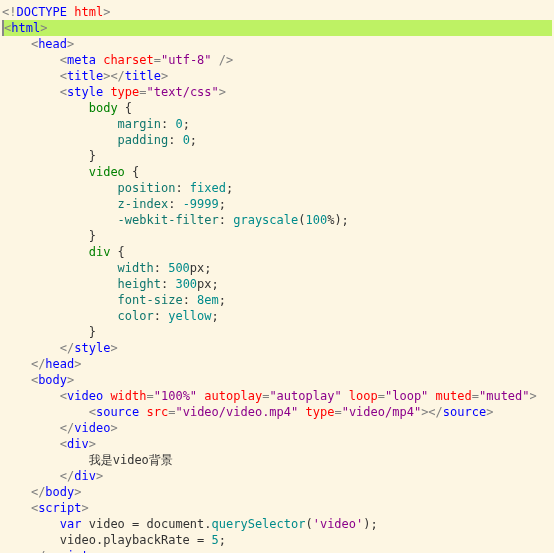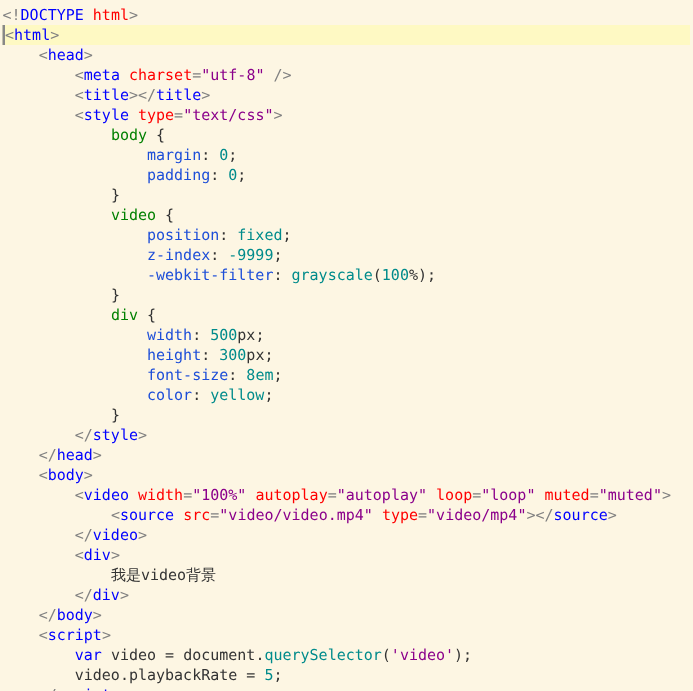--- a/index.html
+++ b/index.html
@@ -9,26 +9,26 @@
   font-family: "Consolas", "Monaco", monospace;
   font-size: 12px;
   line-height: 16px;
   color: #333;
 }
 .code-container {
   padding: 4px 2px;
   white-space: pre;
 }
 .line { display: block; }
-.cursor-line-hl { background: #fef9c3; border-left: 2px solid #888; padding-left: 0; }
+.cursor-line-hl { background: #bef264; border-left: 2px solid #888; padding-left: 0; }
 .t-gray { color: #808080; }
 .t-blue { color: #0000ff; }
 .t-red { color: #ff0000; font-weight: normal; }
 .t-purple { color: #8b008b; }
 .t-green { color: #008000; }
-.t-lblue { color: #1d4ed8; }
+.t-lblue { color: #0f766e; }
 .t-teal { color: #008b8b; }
 .t-black { color: #333; }
 </style>
 </head>
 <body>
 
 <div class="code-container"><span class="line"><span class="t-gray">&lt;!</span><span class="t-blue">DOCTYPE</span><span class="t-black"> </span><span class="t-red">html</span><span class="t-gray">&gt;</span></span><span class="line cursor-line-hl"><span class="t-gray">&lt;</span><span class="t-blue">html</span><span class="t-gray">&gt;</span></span><span class="line">    <span class="t-gray">&lt;</span><span class="t-blue">head</span><span class="t-gray">&gt;</span></span><span class="line">        <span class="t-gray">&lt;</span><span class="t-blue">meta</span><span class="t-black"> </span><span class="t-red">charset</span><span class="t-gray">=</span><span class="t-purple">"utf-8"</span><span class="t-gray"> /&gt;</span></span><span class="line">        <span class="t-gray">&lt;</span><span class="t-blue">title</span><span class="t-gray">&gt;&lt;/</span><span class="t-blue">title</span><span class="t-gray">&gt;</span></span><span class="line">        <span class="t-gray">&lt;</span><span class="t-blue">style</span><span class="t-black"> </span><span class="t-red">type</span><span class="t-gray">=</span><span class="t-purple">"text/css"</span><span class="t-gray">&gt;</span></span><span class="line">            <span class="t-green">body</span><span class="t-black"> {</span></span><span class="line">                <span class="t-lblue">margin</span><span class="t-black">: </span><span class="t-teal">0</span><span class="t-black">;</span></span><span class="line">                <span class="t-lblue">padding</span><span class="t-black">: </span><span class="t-teal">0</span><span class="t-black">;</span></span><span class="line">            <span class="t-black">}</span></span><span class="line">            <span class="t-green">video</span><span class="t-black"> {</span></span><span class="line">                <span class="t-lblue">position</span><span class="t-black">: </span><span class="t-teal">fixed</span><span class="t-black">;</span></span><span class="line">                <span class="t-lblue">z-index</span><span class="t-black">: </span><span class="t-teal">-9999</span><span class="t-black">;</span></span><span class="line">                <span class="t-lblue">-webkit-filter</span><span class="t-black">: </span><span class="t-teal">grayscale</span><span class="t-black">(</span><span class="t-teal">100</span><span class="t-black">%);</span></span><span class="line">            <span class="t-black">}</span></span><span class="line">            <span class="t-green">div</span><span class="t-black"> {</span></span><span class="line">                <span class="t-lblue">width</span><span class="t-black">: </span><span class="t-teal">500</span><span class="t-black">px;</span></span><span class="line">                <span class="t-lblue">height</span><span class="t-black">: </span><span class="t-teal">300</span><span class="t-black">px;</span></span><span class="line">                <span class="t-lblue">font-size</span><span class="t-black">: </span><span class="t-teal">8em</span><span class="t-black">;</span></span><span class="line">                <span class="t-lblue">color</span><span class="t-black">: </span><span class="t-teal">yellow</span><span class="t-black">;</span></span><span class="line">            <span class="t-black">}</span></span><span class="line">        <span class="t-gray">&lt;/</span><span class="t-blue">style</span><span class="t-gray">&gt;</span></span><span class="line">    <span class="t-gray">&lt;/</span><span class="t-blue">head</span><span class="t-gray">&gt;</span></span><span class="line">    <span class="t-gray">&lt;</span><span class="t-blue">body</span><span class="t-gray">&gt;</span></span><span class="line">        <span class="t-gray">&lt;</span><span class="t-blue">video</span><span class="t-black"> </span><span class="t-red">width</span><span class="t-gray">=</span><span class="t-purple">"100%"</span><span class="t-black"> </span><span class="t-red">autoplay</span><span class="t-gray">=</span><span class="t-purple">"autoplay"</span><span class="t-black"> </span><span class="t-red">loop</span><span class="t-gray">=</span><span class="t-purple">"loop"</span><span class="t-black"> </span><span class="t-red">muted</span><span class="t-gray">=</span><span class="t-purple">"muted"</span><span class="t-gray">&gt;</span></span><span class="line">            <span class="t-gray">&lt;</span><span class="t-blue">source</span><span class="t-black"> </span><span class="t-red">src</span><span class="t-gray">=</span><span class="t-purple">"video/video.mp4"</span><span class="t-black"> </span><span class="t-red">type</span><span class="t-gray">=</span><span class="t-purple">"video/mp4"</span><span class="t-gray">&gt;&lt;/</span><span class="t-blue">source</span><span class="t-gray">&gt;</span></span><span class="line">        <span class="t-gray">&lt;/</span><span class="t-blue">video</span><span class="t-gray">&gt;</span></span><span class="line">        <span class="t-gray">&lt;</span><span class="t-blue">div</span><span class="t-gray">&gt;</span></span><span class="line">            <span class="t-black">我是video背景</span></span><span class="line">        <span class="t-gray">&lt;/</span><span class="t-blue">div</span><span class="t-gray">&gt;</span></span><span class="line">    <span class="t-gray">&lt;/</span><span class="t-blue">body</span><span class="t-gray">&gt;</span></span><span class="line">    <span class="t-gray">&lt;</span><span class="t-blue">script</span><span class="t-gray">&gt;</span></span><span class="line">        <span class="t-blue">var</span><span class="t-black"> video = document.</span><span class="t-teal">querySelector</span><span class="t-black">(</span><span class="t-purple">'video'</span><span class="t-black">);</span></span><span class="line">        <span class="t-black">video.playbackRate = </span><span class="t-teal">5</span><span class="t-black">;</span></span><span class="line">    <span class="t-gray">&lt;/</span><span class="t-blue">script</span><span class="t-gray">&gt;</span></span></div>
 
 </body></html>

